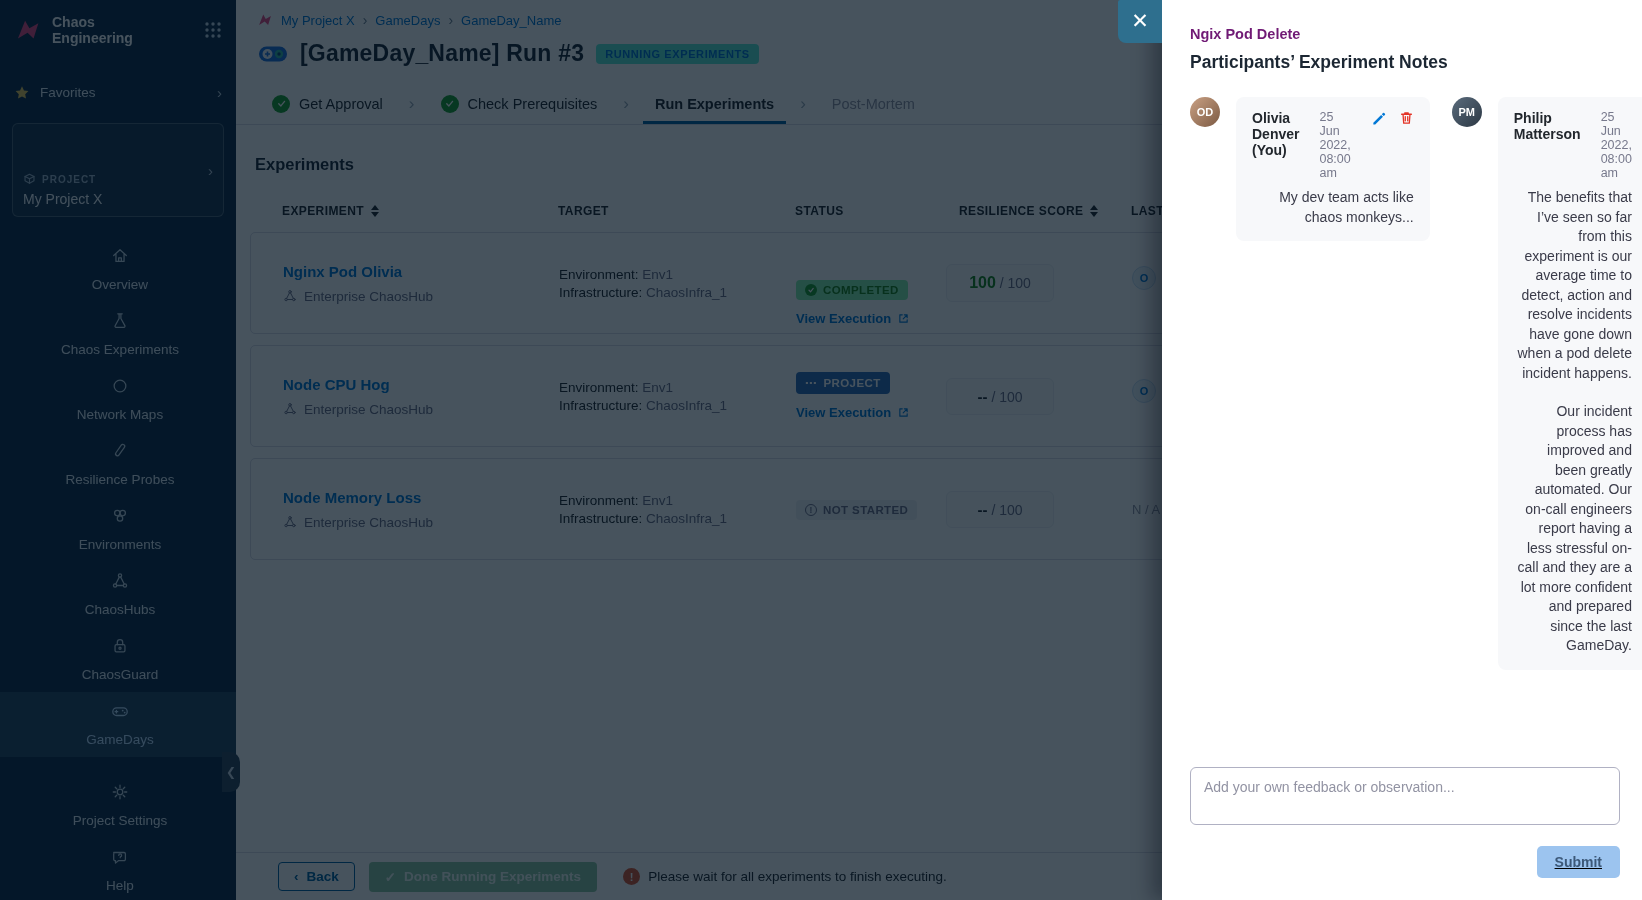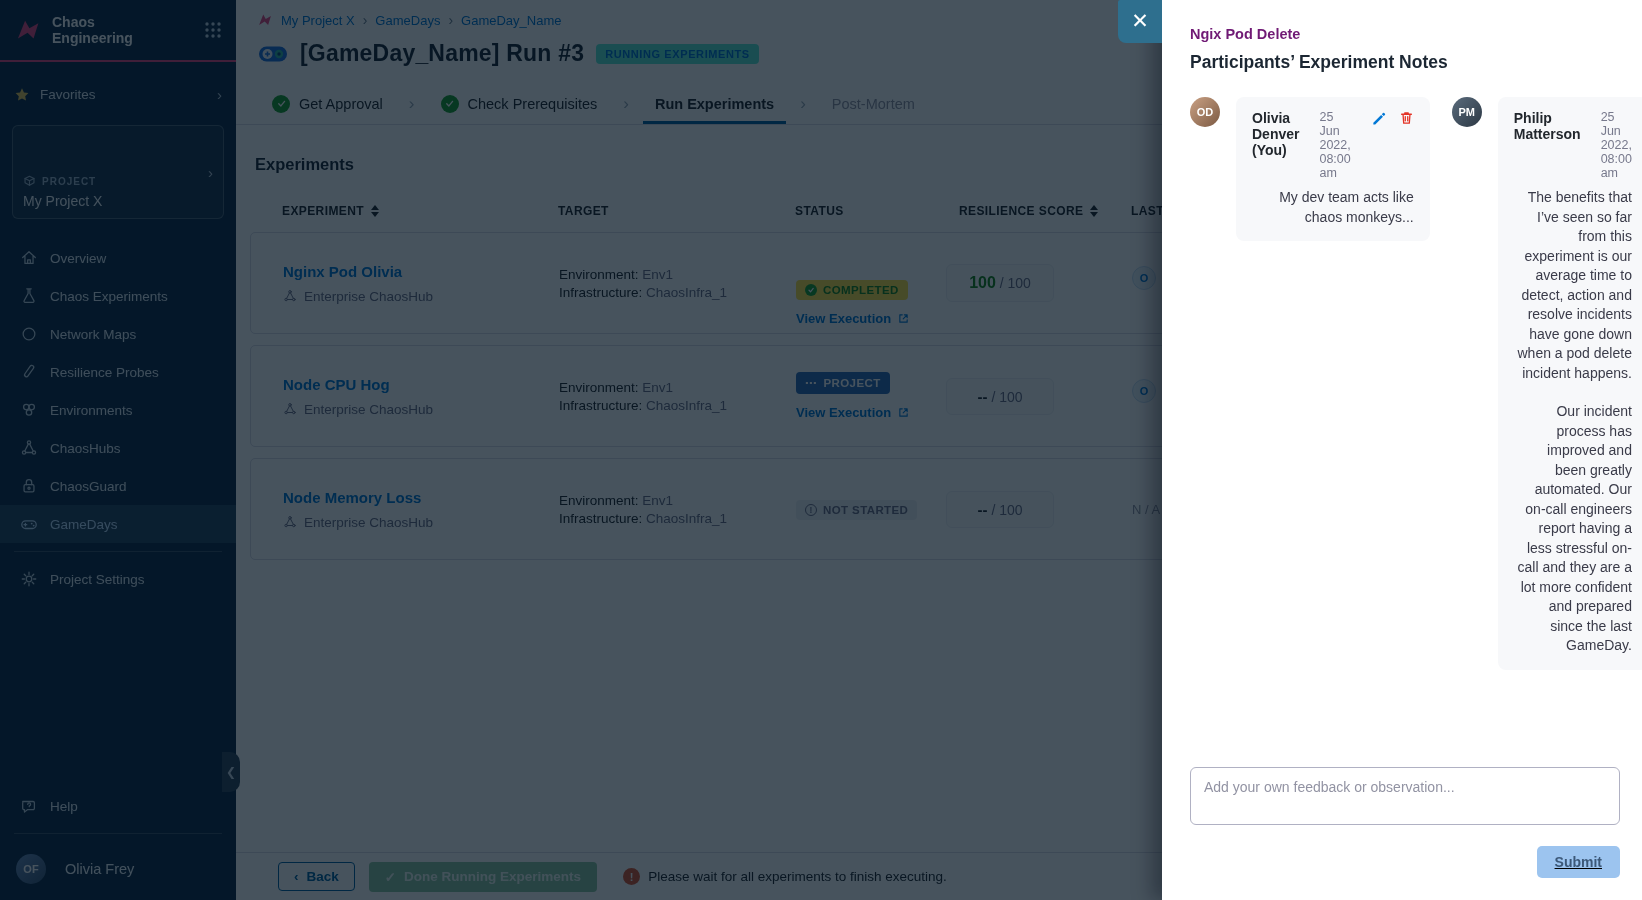--- a/index.html
+++ b/index.html
@@ -15,21 +15,21 @@
   .grid-icon { cursor:pointer; }
   .sb-divider-pink { height:2px; background:#e6447d; margin:2px 0 0 0; }
   .sb-row { display:flex; align-items:center; gap:10px; padding:10px 14px; font-size:13.5px; color:#dfe9f3; cursor:pointer; }
   .sb-fav { margin-top:14px; }
   .sb-row .chev { margin-left:auto; color:#b7c6d6; font-size:15px; }
   .project-card { margin:12px 12px 6px 12px; border:1px solid rgba(255,255,255,.22); background:rgba(255,255,255,.05); border-radius:6px; padding:9px 10px; cursor:pointer; position:relative; }
   .project-label { display:flex; gap:6px; align-items:center; font-size:10px; letter-spacing:1px; color:#9fb4c8; font-weight:bold;margin-top:40px; }
   .project-name { font-size:14px; color:#f2f7fb; margin-top:5px; }
   .project-card .chev { position:absolute; right:10px; top:50%; transform:translateY(-50%); color:#b7c6d6; font-size:15px; }
   nav { margin-top:14px; }
-  .nav-item { display:flex; align-items:center; gap:12px; padding:10px 16px 10px 20px; font-size:13.5px; color:#dfe9f3; cursor:pointer; }
+  .nav-item { display:flex; align-items:center; gap:12px; padding:10px 16px 10px 20px; font-size:13.5px; color:#dfe9f3; cursor:pointer;flex-direction:column; }
   .nav-item .nico { width:18px; height:18px; display:inline-flex; color:#c3d3e2; }
   .nav-item.active { background:rgba(171,205,239,.16); color:#bfe0ff; }
   .nav-item.active .nico { color:#bfe0ff; }
   .sb-divider { height:1px; background:rgba(255,255,255,.18); margin:8px 14px; }
   .sb-spacer { flex:1; }
   .user-row { display:flex; align-items:center; gap:19px; padding:12px 16px 16px 16px; font-size:14.5px; color:#eef4fa; }
   .avatar { border-radius:50%; display:inline-flex; align-items:center; justify-content:center; font-weight:bold; color:#fff; flex:none; }
   .avatar.of { width:30px; height:30px; background:linear-gradient(135deg,#6b8cba,#3b5677); font-size:11px; }
   .collapse-tab { position:absolute; left:222px; top:752px; width:18px; height:40px; background:#31465c; border-radius:0 10px 10px 0; z-index:11; display:flex; align-items:center; justify-content:center; color:#c9d6e4; font-size:12px; cursor:pointer; }
 
@@ -60,21 +60,21 @@
   .sort .up { border-bottom:5px solid #22272d; }
   .sort .dn { border-top:5px solid #22272d; }
   .rows { margin-top:8px; }
   .row-card { width:1356px; border:1px solid #d9dae6; border-radius:5px; background:#fff; height:102px; margin-bottom:11px; padding-left:32px; }
   .exp-name { font-size:15px; font-weight:bold; color:#0278d5; cursor:pointer; }
   .exp-hub { display:flex; align-items:center; gap:7px; font-size:13.5px; color:#6b6d85; margin-top:9px; }
   .exp-hub .nico { color:#6b6d85; display:inline-flex; }
   .tgt-line { font-size:13.5px; color:#22272d; margin:3px 0; }
   .tgt-line span { color:#6b6d85; }
   .badge { display:inline-flex; align-items:center; gap:6px; font-size:11.5px; font-weight:bold; letter-spacing:.4px; border-radius:4px; padding:4px 9px; }
-  .badge.completed { background:#fde047; color:#1b841b;margin-top:40px; }
+  .badge.completed { background:#86efac; color:#1b841b;margin-top:40px; }
   .badge.running { background:#2f6db8; color:#fff; }
   .badge.notstarted { background:#eef0f5; color:#6b6d85; }
   .dotcheck { width:12px; height:12px; border-radius:50%; background:#1b9e2c; display:inline-flex; align-items:center; justify-content:center; }
   .excl { width:12px; height:12px; border-radius:50%; border:1.4px solid #6b6d85; display:inline-flex; align-items:center; justify-content:center; font-size:8.5px; font-weight:bold; color:#6b6d85; }
   .view-exec { display:flex; align-items:center; gap:6px; font-size:13px; font-weight:bold; color:#0278d5; margin-top:11px; cursor:pointer; }
   .score-box { width:108px; border-radius:6px; background:#fafbfc; border:1px solid #eceef2; text-align:center; padding:9px 0; font-size:14px; color:#6b6d85; }
   .score-box b.green { color:#1b841b; font-size:16px; font-weight:bold; }
   .score-box b.dash { color:#22272d; font-size:15px; }
   .last-cell { display:flex; align-items:flex-start; gap:9px; }
   .avatar.o { width:24px; height:24px; background:#e9f2fb; border:1px solid #c5ddf2; color:#0278d5; font-size:11px; font-weight:bold; }

